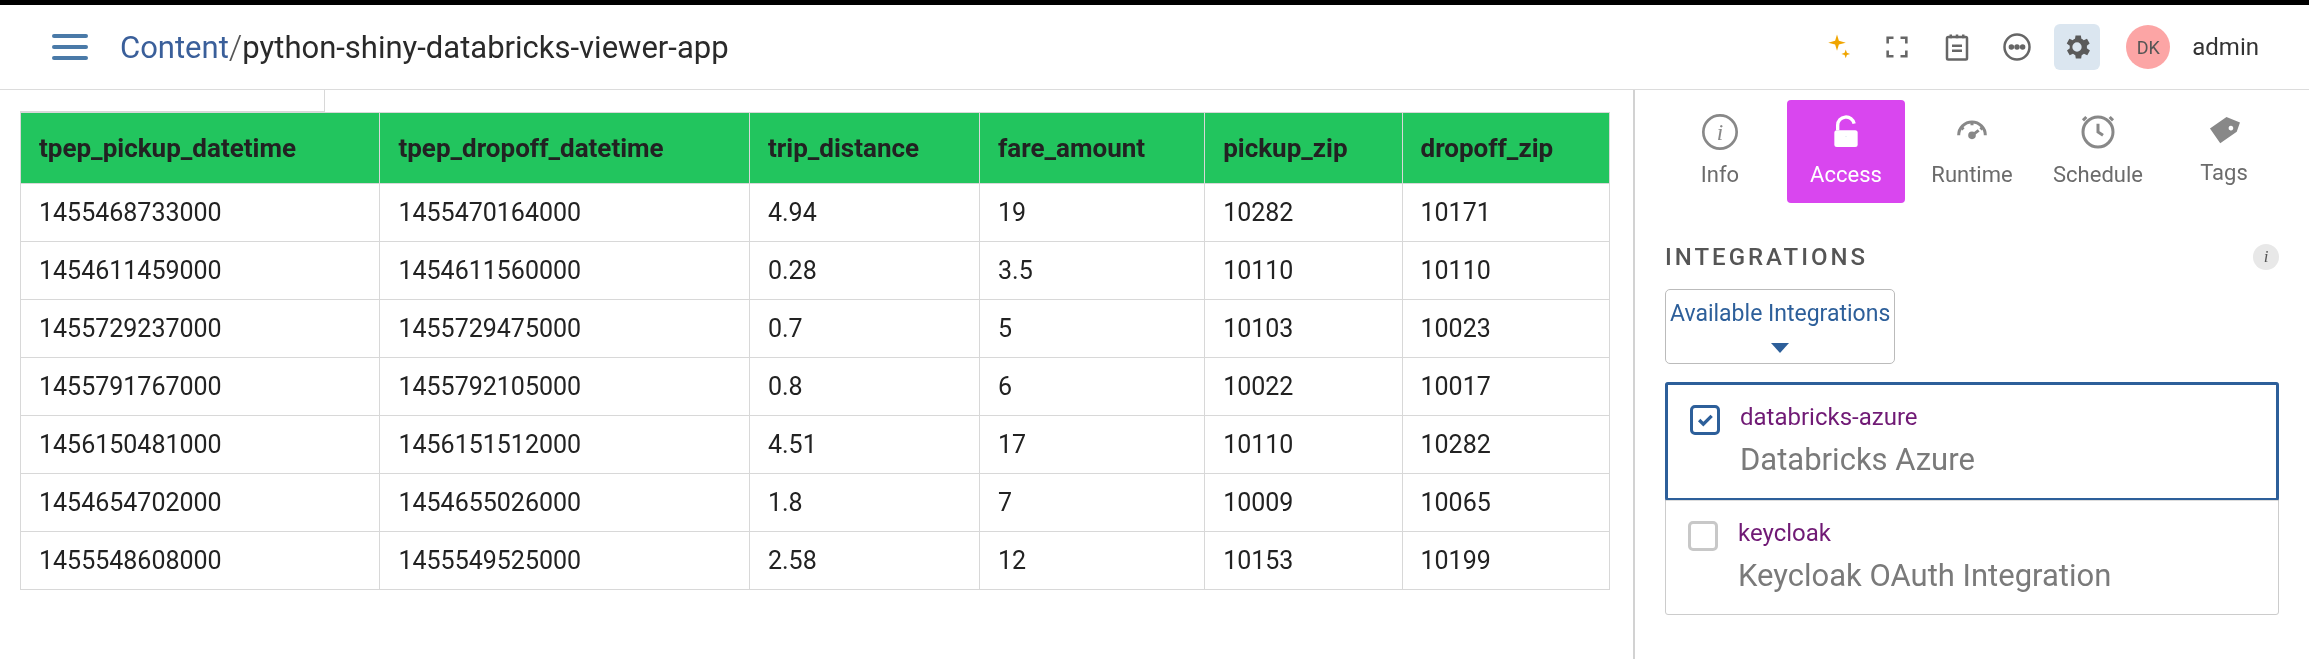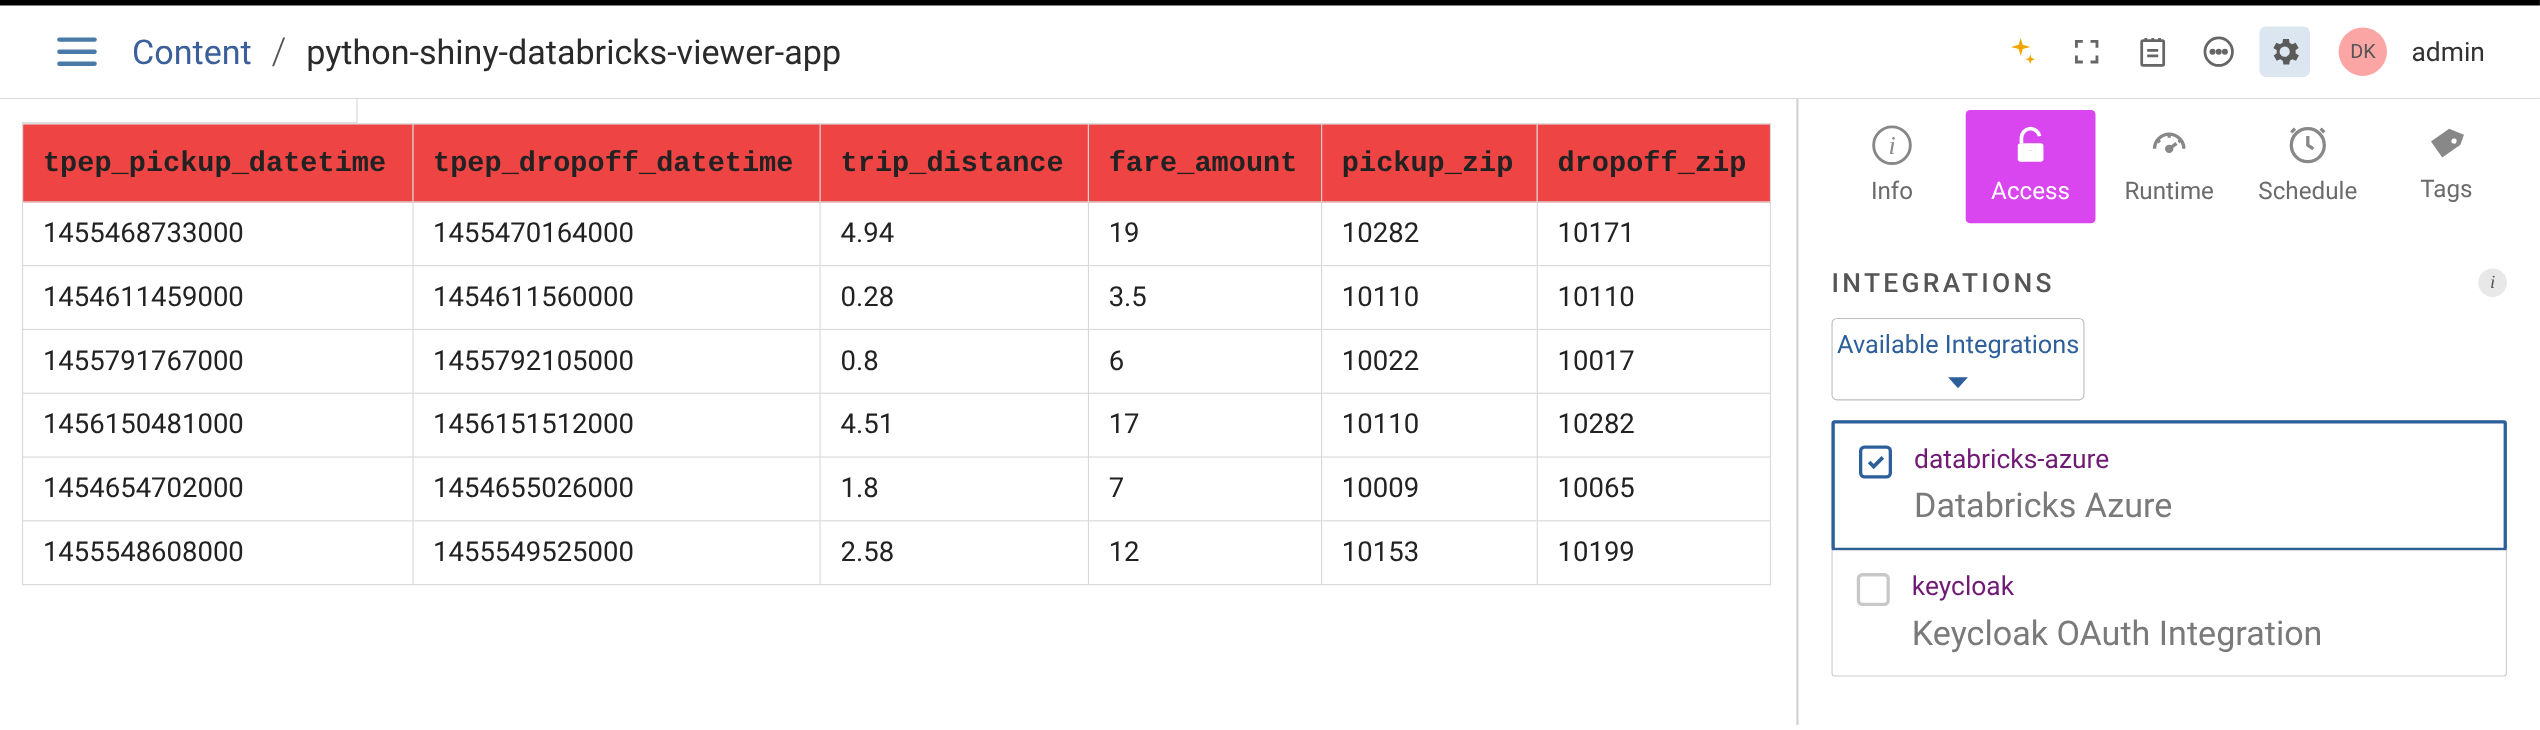--- a/index.html
+++ b/index.html
@@ -30,21 +30,20 @@
   }
   .hamburger span {
     height: 4px;
     background: #4a7aa8;
     border-radius: 2px;
   }
   .breadcrumb {
     font-size: 31px;
     display: flex;
     align-items: center;
-    gap: 18px;
   }
   .breadcrumb .root {
     color: #3a5f9a;
     cursor: pointer;
   }
   .breadcrumb .sep {
     color: #555;
     font-weight: 300;
     font-size: 34px;
   }
@@ -113,23 +112,22 @@
     border-collapse: collapse;
     border: 1px solid #d8d8d8;
     margin-top: 0;
   }
   table.data th {
     text-align: left;
     font-size: 26px;
     font-weight: 700;
     color: #222;
     padding: 20px 18px;
-    background: #ef4444;
+    background: #22c55e;
     border: 1px solid #d8d8d8;
-    font-family: Liberation Mono, monospace;
   }
   table.data td {
     font-size: 25px;
     padding: 14px 18px;
     border: 1px solid #d8d8d8;
     color: #222;
   }
   .sidepanel {
     width: 676px;
     border-left: 2px solid #d2d2d2;
@@ -320,20 +318,28 @@
             <td>10282</td>
             <td>10171</td>
           </tr>
           <tr>
             <td>1454611459000</td>
             <td>1454611560000</td>
             <td>0.28</td>
             <td>3.5</td>
             <td>10110</td>
             <td>10110</td>
+          </tr>
+          <tr>
+            <td>1455729237000</td>
+            <td>1455729475000</td>
+            <td>0.7</td>
+            <td>5</td>
+            <td>10103</td>
+            <td>10023</td>
           </tr>
           <tr>
             <td>1455791767000</td>
             <td>1455792105000</td>
             <td>0.8</td>
             <td>6</td>
             <td>10022</td>
             <td>10017</td>
           </tr>
           <tr>

